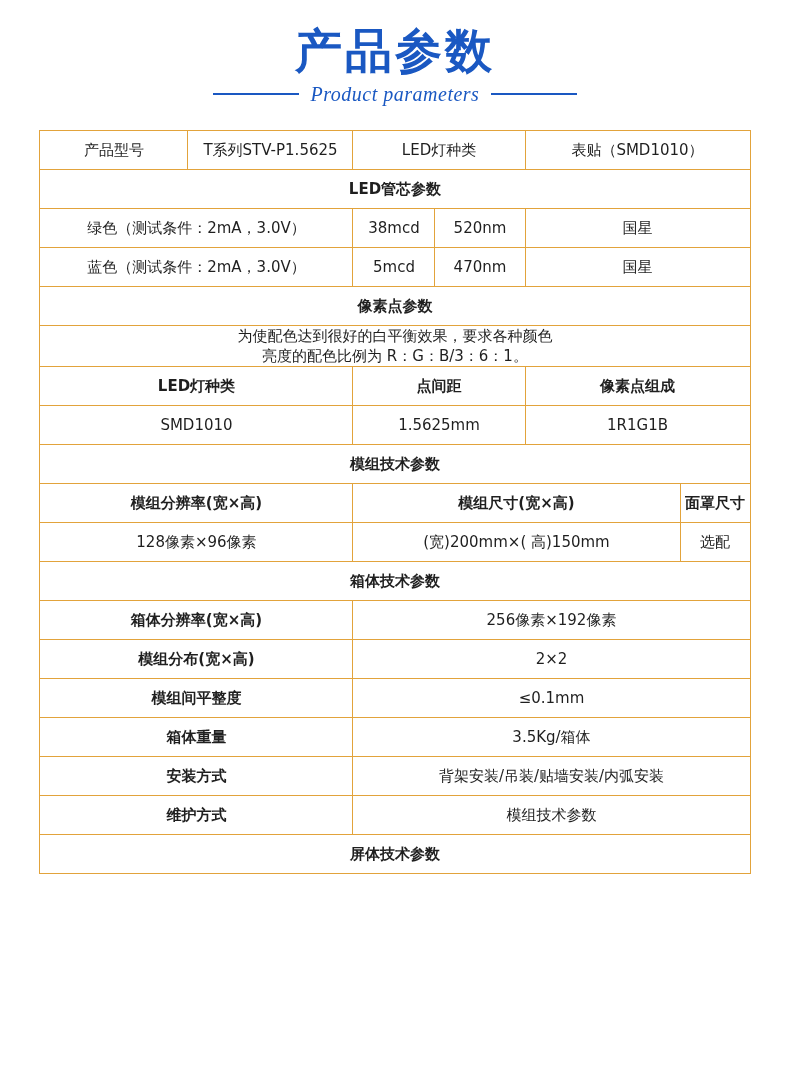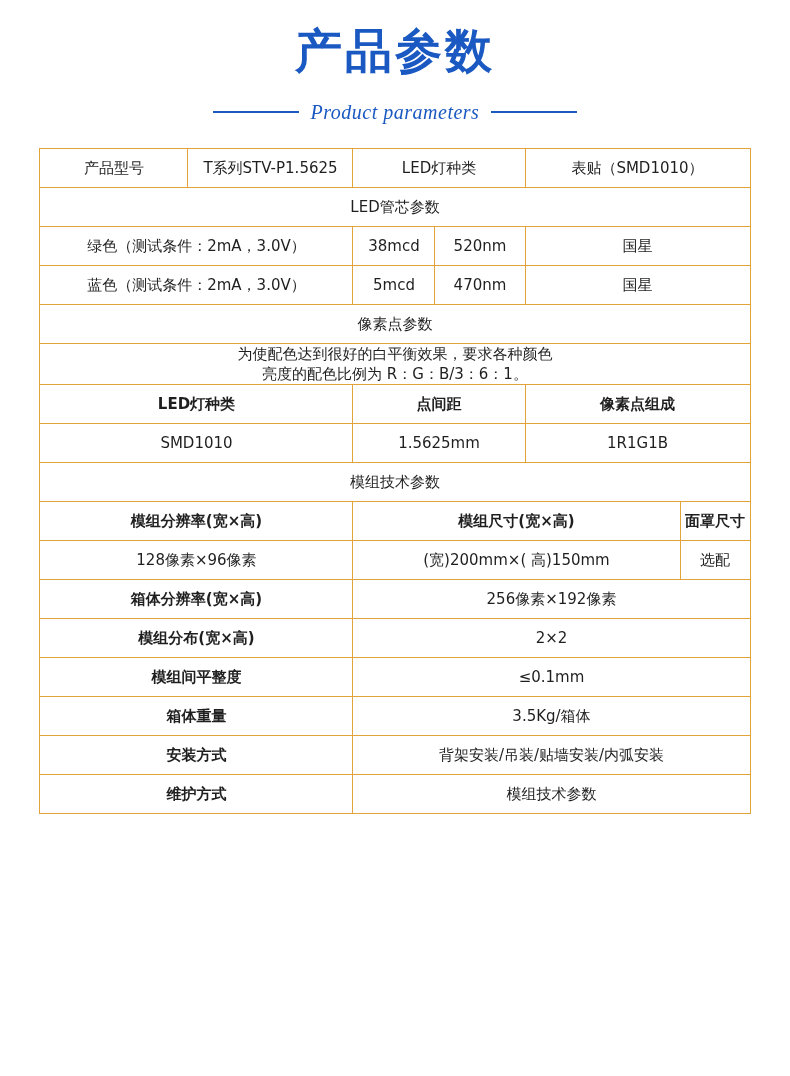--- a/index.html
+++ b/index.html
@@ -25,21 +25,21 @@
   }
   .title-cn {
     font-size: 47px;
     font-weight: bold;
     color: #1a58c2;
     letter-spacing: 3px;
     line-height: 1.25;
     font-family: "DejaVu Sans", "Liberation Sans", sans-serif;
   }
   .subtitle-wrap {
-    margin-top: 20px;
+    margin-top: 2px;
     display: flex;
     align-items: center;
     justify-content: center;
     gap: 12px;
   }
   .sub-line {
     width: 86px;
     height: 2px;
     background: #1a58c2;
   }
@@ -62,21 +62,21 @@
     vertical-align: middle;
     font-size: 15px;
     color: #1f1f1f;
     padding: 0 4px;
     height: 38px;
     line-height: 1.35;
     font-family: "DejaVu Sans", "Liberation Sans", sans-serif;
   }
   td.section {
     font-size: 17px;
-    font-weight: normal;
+    font-weight: bold;
     height: 42px;
   }
   td.bold {
     font-weight: bold;
   }
   td.note {
     height: 68px;
     font-size: 15px;
     line-height: 1.85;
   }
@@ -158,20 +158,23 @@
         <td class="bold small" colspan="2">模组分辨率(宽×高)</td>
         <td class="bold small" colspan="3">模组尺寸(宽×高)</td>
         <td class="bold small">面罩尺寸</td>
       </tr>
       <tr>
         <td class="small" colspan="2">128像素×96像素</td>
         <td class="small" colspan="3">(宽)200mm×( 高)150mm</td>
         <td class="small">选配</td>
       </tr>
       <tr>
+        <td class="section" colspan="6">箱体技术参数</td>
+      </tr>
+      <tr>
         <td class="bold" colspan="2">箱体分辨率(宽×高)</td>
         <td colspan="4">256像素×192像素</td>
       </tr>
       <tr>
         <td class="bold" colspan="2">模组分布(宽×高)</td>
         <td colspan="4">2×2</td>
       </tr>
       <tr>
         <td class="bold" colspan="2">模组间平整度</td>
         <td colspan="4">≤0.1mm</td>
@@ -181,16 +184,19 @@
         <td colspan="4">3.5Kg/箱体</td>
       </tr>
       <tr>
         <td class="bold" colspan="2">安装方式</td>
         <td colspan="4">背架安装/吊装/贴墙安装/内弧安装</td>
       </tr>
       <tr>
         <td class="bold" colspan="2">维护方式</td>
         <td colspan="4">模组技术参数</td>
       </tr>
+      <tr>
+        <td class="section" colspan="6">屏体技术参数</td>
+      </tr>
     </tbody>
   </table>
 
 </div>
 
 </body></html>

